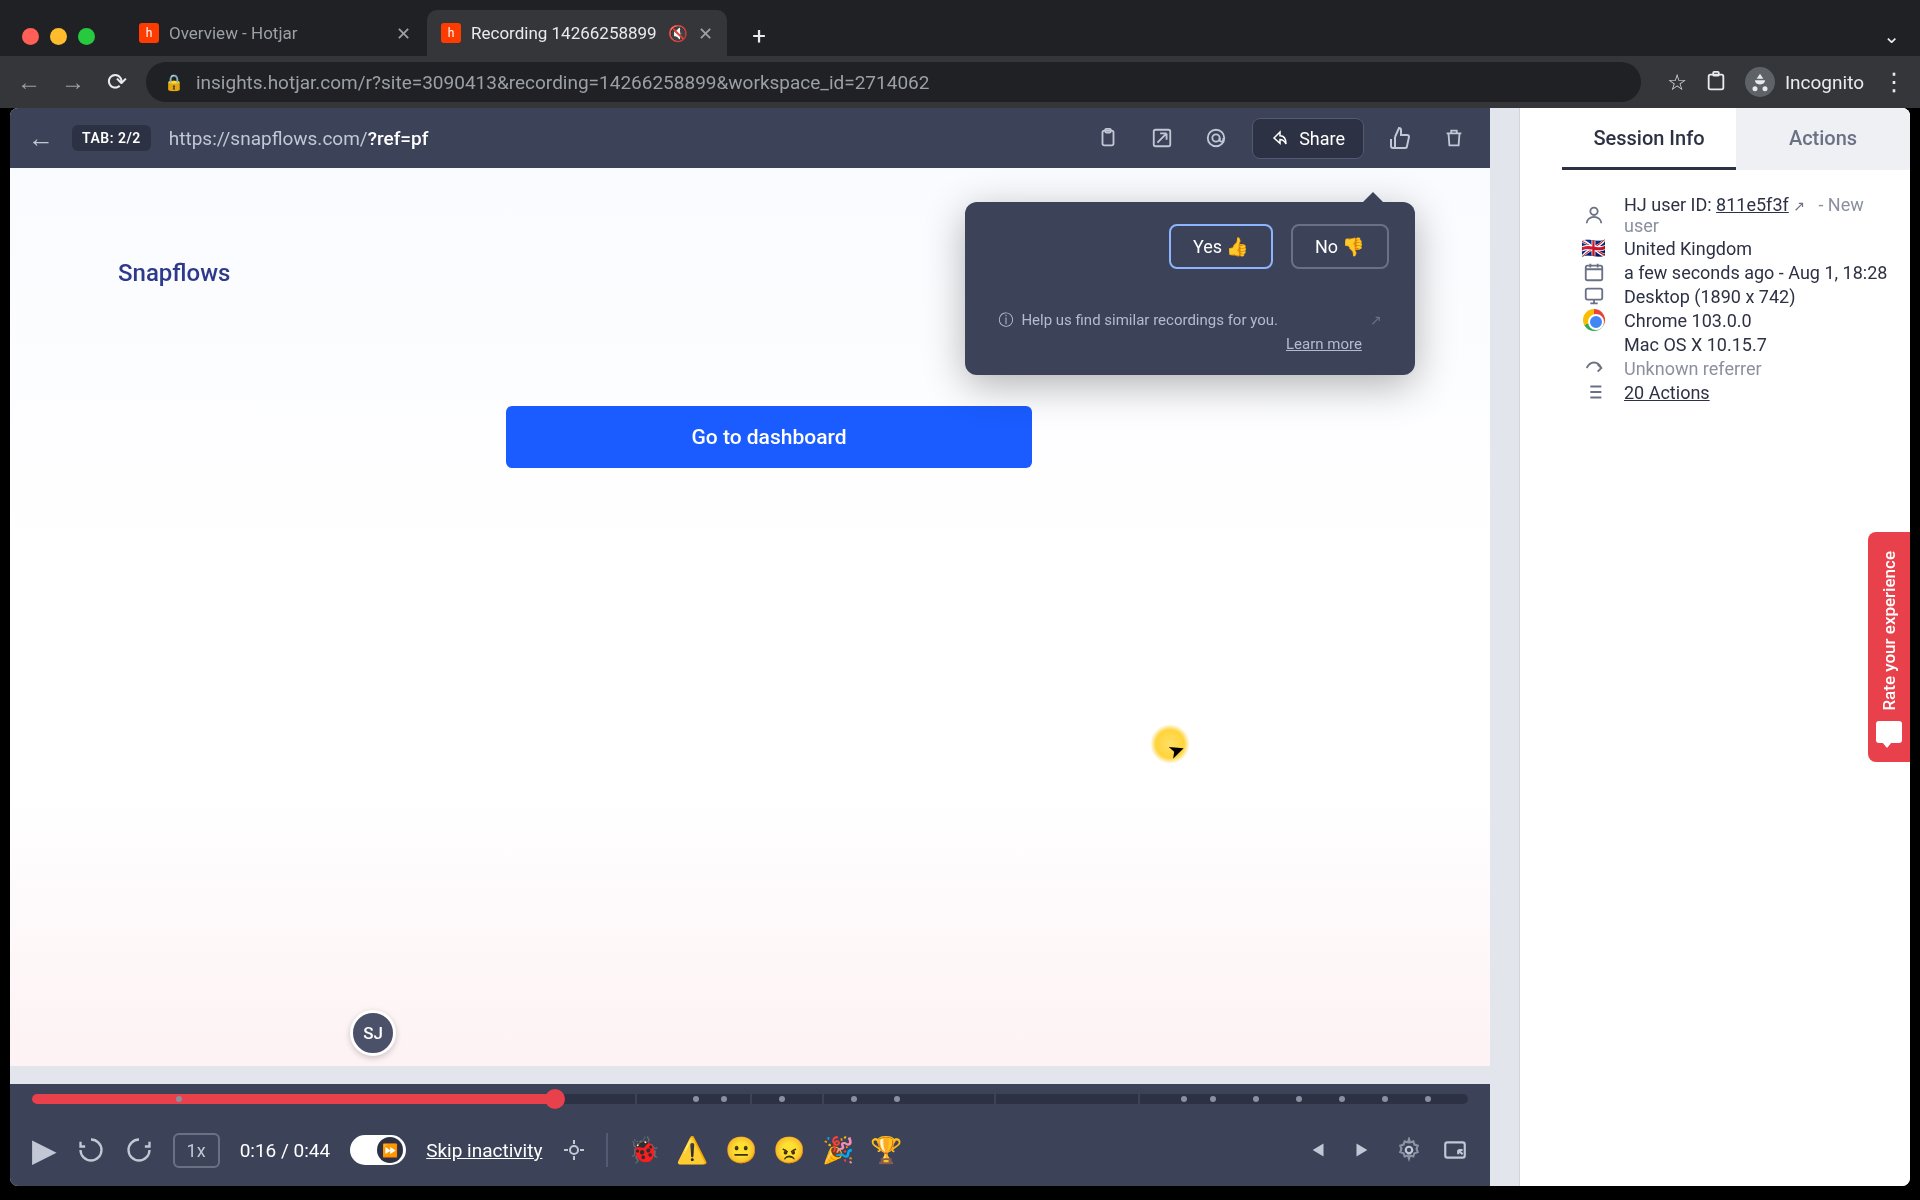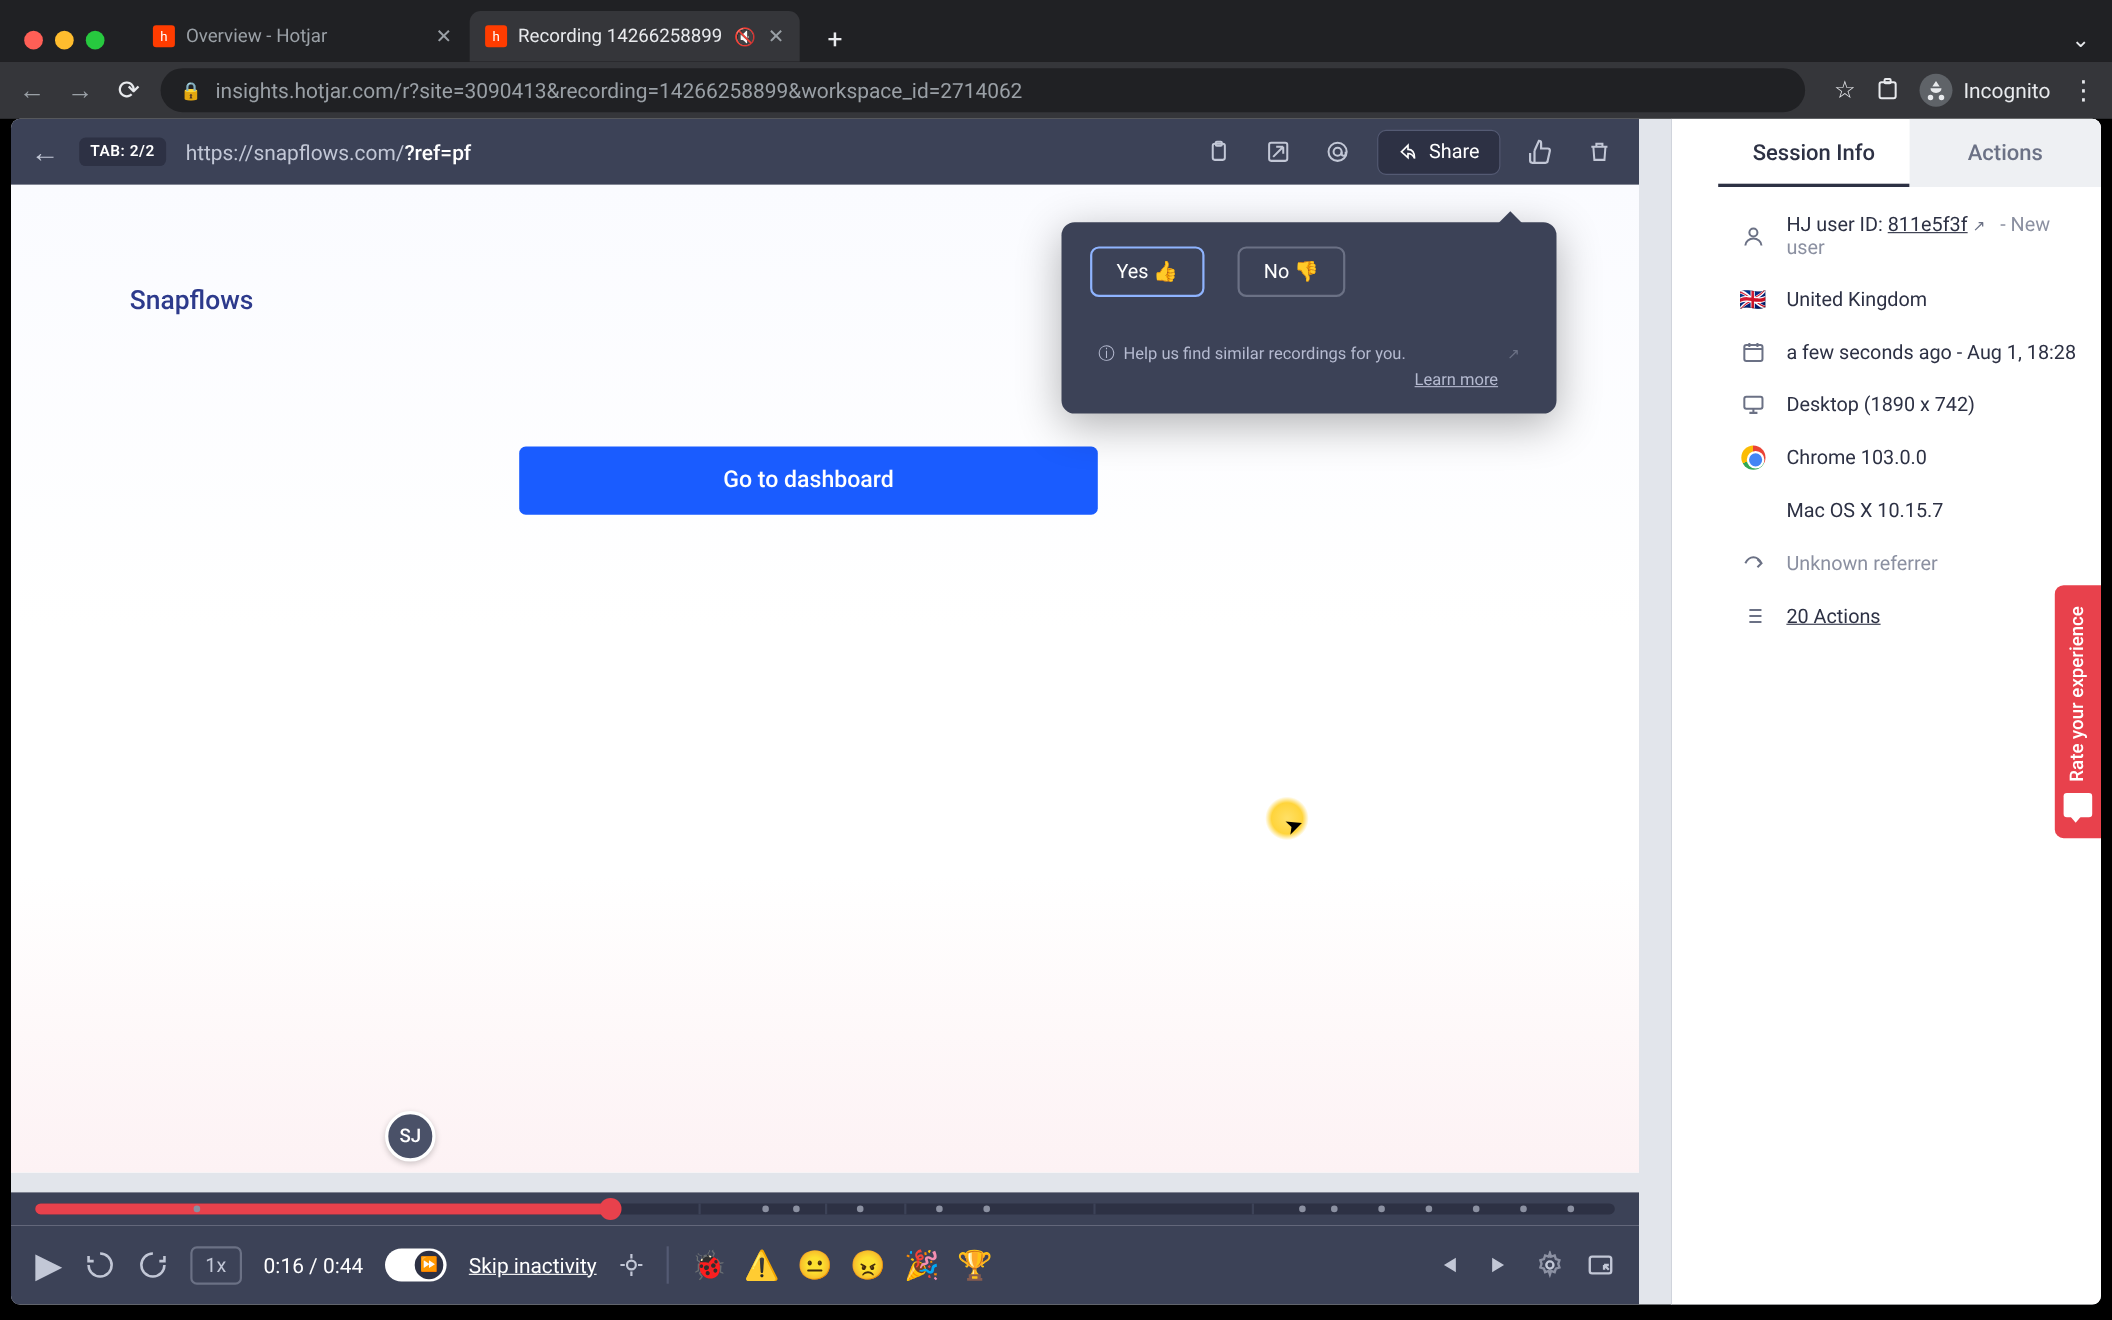--- a/index.html
+++ b/index.html
@@ -48,45 +48,45 @@
 .topbar-spacer { flex:1; }
 .topbar-icon { width:36px; height:36px; display:flex; align-items:center; justify-content:center; color:#c2c7d6; font-size:22px; }
 .share-btn { background:#2d3144; border:1px solid #545a73; border-radius:8px; padding:9px 18px; display:flex; align-items:center; gap:10px; font-size:18px; color:#fff; }
 
 
 .side-panel { position:absolute; top:0; right:0; bottom:0; width:391px; background:#fff; border-left:1px solid #d0d4dc;padding-left:42px; }
 .side-tabs { display:flex; height:62px; }
 .side-tab { flex:1; display:flex; align-items:center; justify-content:center; font-size:20px; font-weight:500; color:#2d3144; border-bottom:3px solid transparent; }
 .side-tab.active { border-bottom-color:#2d3144; }
 .side-tab.inactive { background:#eef0f3; color:#6b7185; }
-.info-list { padding:24px 20px; display:flex; flex-direction:column; gap:24px; }
+.info-list { padding:24px 20px; display:flex; flex-direction:column; }
 .info-row { display:flex; align-items:center; gap:18px; font-size:18px; color:#2d3144; }
 .info-icon { width:24px; height:24px; display:flex; align-items:center; justify-content:center; color:#6b7185; font-size:20px; flex-shrink:0; }
 .info-row .link { text-decoration:underline; }
 .info-row .muted { color:#8b90a1; }
 .info-row .italic { color:#8b90a1; }
 .chrome-circle { width:22px; height:22px; border-radius:50%; background:conic-gradient(#ea4335 0deg 120deg,#34a853 120deg 240deg,#fbbc05 240deg 360deg); position:relative; }
 .chrome-circle::after { content:''; position:absolute; top:5px; left:5px; width:12px; height:12px; border-radius:50%; background:#4285f4; border:2px solid #fff; }
 .apple-icon { color:#b0b4c0; font-size:22px; }
 .ext-icon { font-size:14px; color:#6b7185; }
 
 
 .recording-area { position:absolute; top:60px; left:0; width:1480px; bottom:120px; background:#fff; overflow:hidden; }
 .rec-content { position:absolute; top:0; left:0; right:0; bottom:0; background:linear-gradient(180deg,#fafbff 0%,#fff 45%,#fff 70%,#fdf2f4 100%); }
 .rec-header-bar { position:absolute; top:68px; left:0; right:0; height:74px; display:flex; align-items:center; padding-left:108px; }
 .snapflows-logo { font-size:24px; font-weight:500; color:#2d3a8c; }
-.dash-btn { position:absolute; top:238px; left:462px; width:526px; height:62px; background:#1a5cff; color:#fff; border-radius:6px; display:flex; align-items:center; justify-content:center; font-size:21px; font-weight:500; }
+.dash-btn { position:absolute; top:238px; left:496px; width:526px; height:62px; background:#1a5cff; color:#fff; border-radius:6px; display:flex; align-items:center; justify-content:center; font-size:21px; font-weight:500; }
 .click-marker { position:absolute; top:556px; left:1140px; width:40px; height:40px; border-radius:50%; background:radial-gradient(circle,#ffe066 0%,#ffd43b 50%,rgba(255,212,59,0) 70%); }
 .cursor1 { position:absolute; top:570px; left:1158px; font-size:20px; transform:rotate(-20deg); }
 
 
 .callout { position:absolute; top:94px; left:955px; width:450px; background:#3c4257; border-radius:12px; padding:22px 26px; color:#fff; box-shadow:0 10px 40px rgba(0,0,0,0.3); }
 .callout::before { content:''; position:absolute; top:-10px; right:30px; width:0; height:0; border-left:12px solid transparent; border-right:12px solid transparent; border-bottom:12px solid #3c4257; }
 .callout-title { font-size:20px; text-align:center; margin-bottom:20px; }
-.callout-btns { display:flex; justify-content:flex-start; gap:30px; margin-bottom:18px; }
+.callout-btns { display:flex; justify-content:flex-end; gap:18px; margin-bottom:18px; }
 .callout-btn { padding:10px 22px; border-radius:8px; font-size:18px; background:#3c4257; border:2px solid #6b7185; color:#fff; }
 .callout-btn.primary { border-color:#8fb4ff; }
 .callout-foot { font-size:15px; color:#b5bad0; display:flex; align-items:center; gap:8px; justify-content:center; }
 .callout-foot .lm { text-decoration:underline;margin-top:48px; }
 
 
 .avatar-bubble { position:absolute; bottom:130px; left:340px; width:46px; height:46px; border-radius:50%; background:#4a5168; color:#fff; display:flex; align-items:center; justify-content:center; font-size:17px; font-weight:500; border:3px solid #fff; box-shadow:0 2px 6px rgba(0,0,0,0.2); }
 
 
 .timeline-wrap { position:absolute; bottom:72px; left:0; width:1480px; height:30px; background:#3c4257; display:flex; align-items:center; padding:0 22px; }

